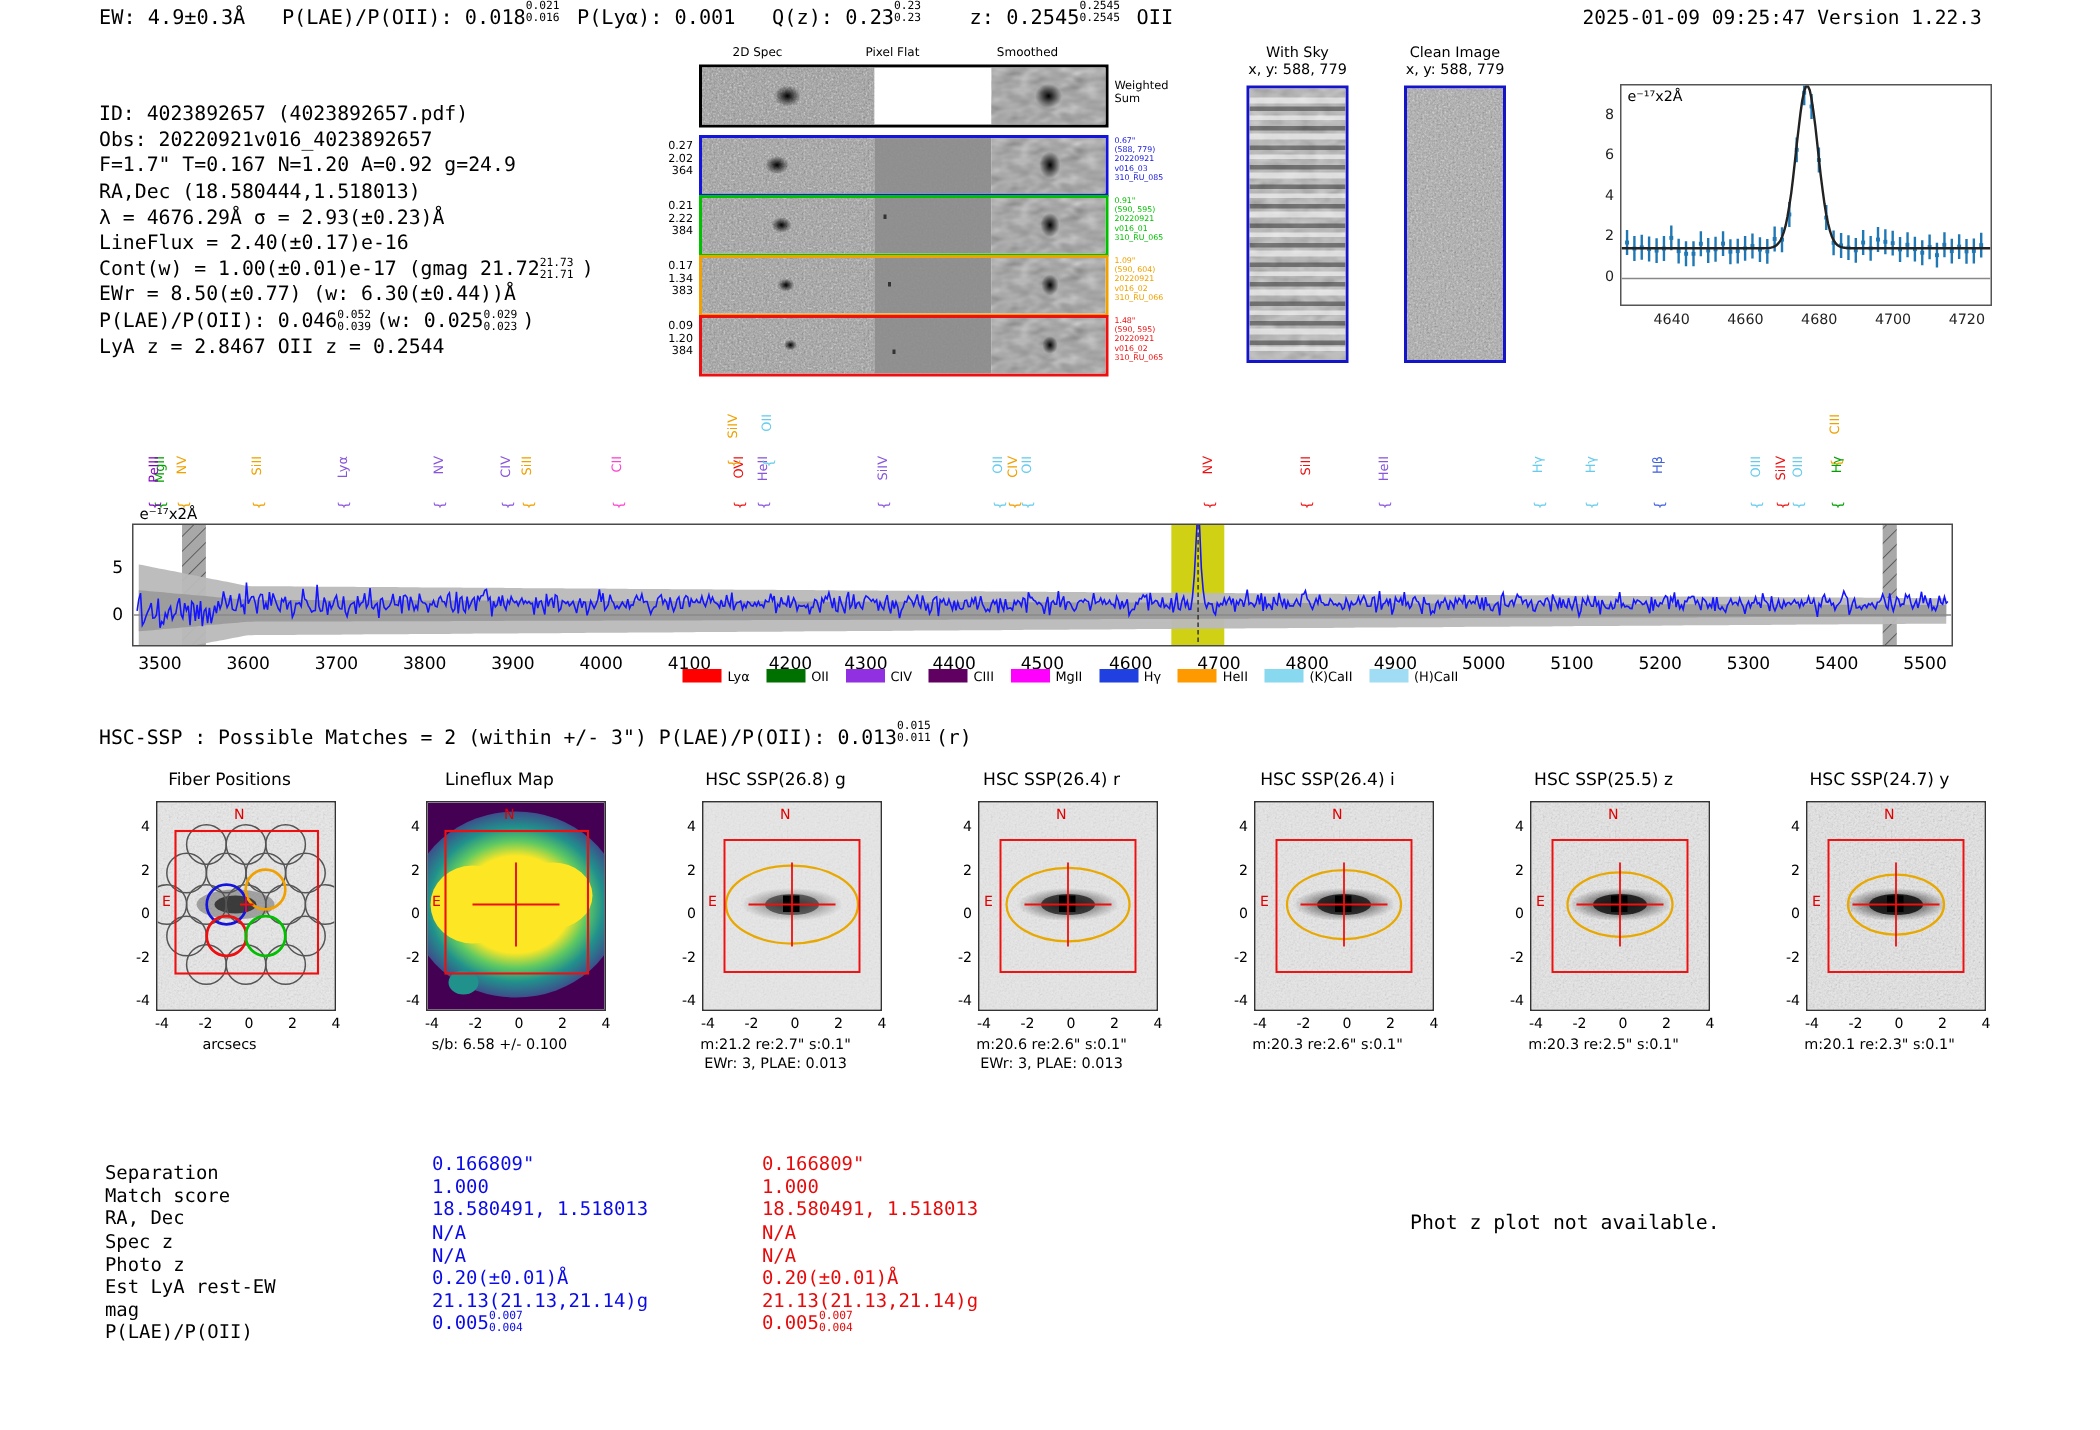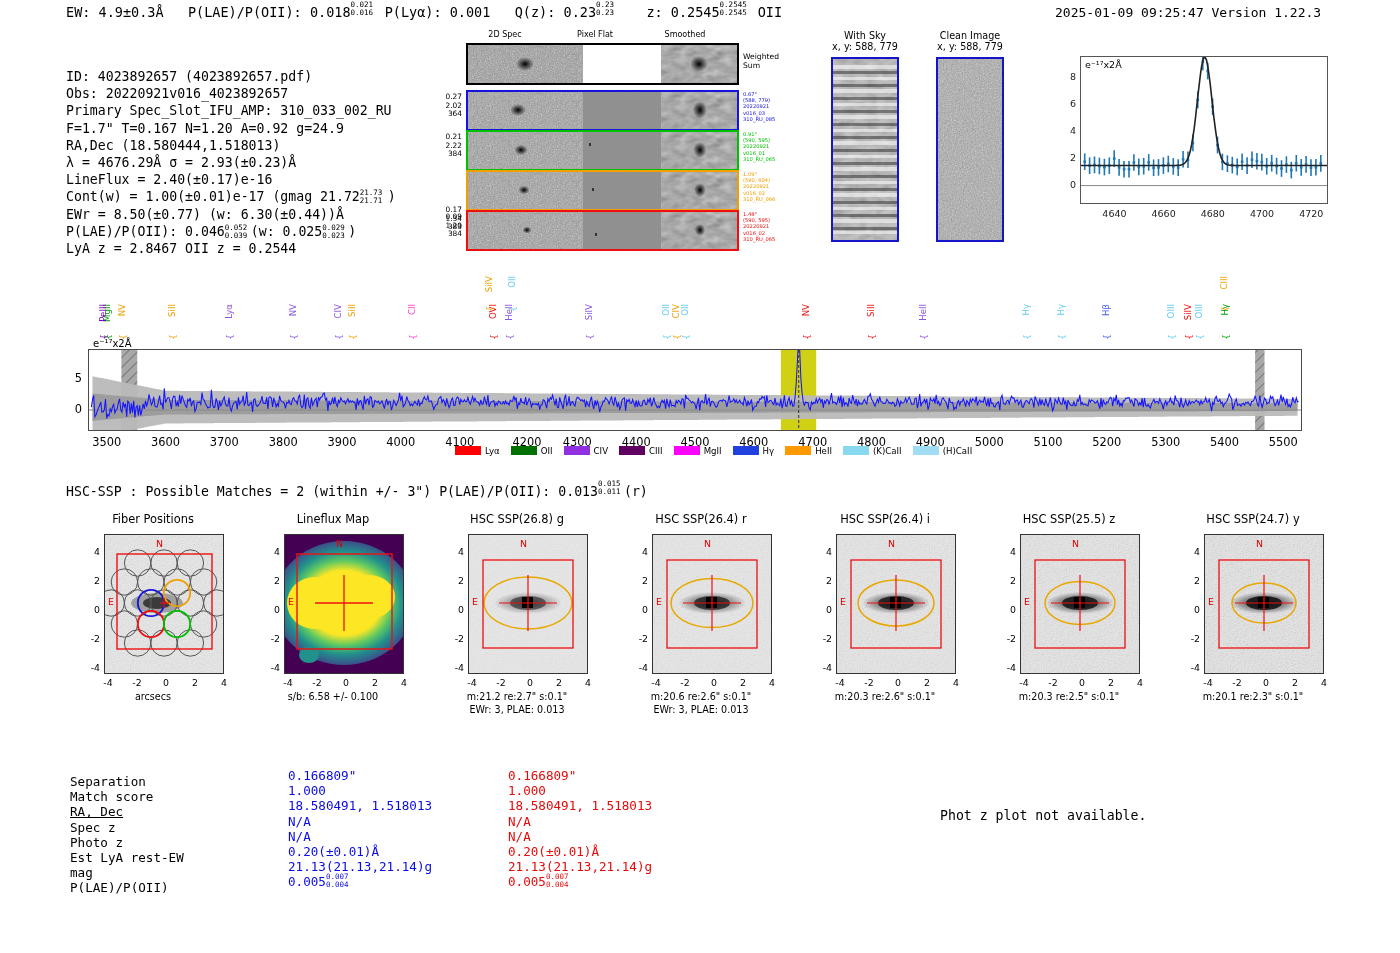--- a/index.html
+++ b/index.html
@@ -80,21 +80,20 @@
   &nbsp;
   <span>z:</span>
   <span>0.2545</span><span class="fracwrap" style="width:30px"><span class="up">0.2545</span><span class="dn">0.2545</span></span>
   <span>OII</span>
 </div>
 <div class="abs mono nw" id="timestamp">2025-01-09 09:25:47  Version 1.22.3</div>
 
 <div class="abs mono" id="infoblock">
   <div>ID: 4023892657 (4023892657.pdf)</div>
   <div>Obs: 20220921v016_4023892657</div>
-  <div>Primary Spec_Slot_IFU_AMP: 310_033_002_RU</div>
   <div>F=1.7"  T=0.167  N=1.20  A=0.92  g=24.9</div>
   <div>RA,Dec (18.580444,1.518013)</div>
   <div>λ = 4676.29Å  σ = 2.93(±0.23)Å</div>
   <div>LineFlux = 2.40(±0.17)e-16</div>
   <div class="nw"><span>Cont(w) = 1.00(±0.01)e-17 (gmag 21.72</span><span class="fracwrap" style="width:28px"><span class="up">21.73</span><span class="dn">21.71</span></span><span>)</span></div>
   <div>EWr = 8.50(±0.77) (w: 6.30(±0.44))Å</div>
   <div class="nw"><span>P(LAE)/P(OII): 0.046</span><span class="fracwrap"><span class="up">0.052</span><span class="dn">0.039</span></span><span>(w: 0.025</span><span class="fracwrap"><span class="up">0.029</span><span class="dn">0.023</span></span><span>)</span></div>
   <div>LyA z = 2.8467  OII z = 0.2544</div>
 </div>
 
@@ -190,21 +189,21 @@
       <rect x="0" y="0" width="115" height="37" filter="url(#n1)" opacity="0.95"></rect>
       <ellipse cx="56" cy="18" rx="5.6" ry="4.4" fill="url(#blob)"></ellipse>
       <rect x="115" y="0" width="78" height="37" fill="#8e8e8e"></rect>
       <rect x="115" y="0" width="78" height="37" filter="url(#n1)" opacity="0.1"></rect>
       <rect x="124" y="16" width="2" height="3" fill="#333"></rect>
       <rect x="193" y="0" width="76" height="37" fill="#9a9a9a"></rect>
       <rect x="193" y="0" width="76" height="37" filter="url(#n2)" opacity="0.9"></rect>
       <ellipse cx="232" cy="18" rx="5.8" ry="7" fill="url(#blob)"></ellipse>
     </svg>
       </div>
-      <div class="llab sans" style="left: -24px; top: 143px; width: 46px; margin-top: 33px;">
+      <div class="llab sans" style="left: -24px; top: 143px; width: 46px;">
         <div>0.17</div>
         <div>1.34</div>
         <div>383</div>
       </div>
       <div class="rlab sans" style="left: 303px; top: 141px; width: 56px; color: rgb(240, 160, 0);">
         <div>1.09"</div>
         <div>(590, 604)</div>
         <div>20220921</div>
         <div>v016_02</div>
         <div>310_RU_066</div>
@@ -795,21 +794,21 @@
     </div>
   </div>
 
 <div class="abs mono" id="btbl" style="width: 720px; height: 130px;">
     <div class="lab" style="top: 0px;">Separation</div>
     <div class="c1 nw" style="top: -6px;">0.166809"</div>
     <div class="c2 nw" style="top: -6px;">0.166809"</div>
     <div class="lab" style="top: 15.2px;">Match score</div>
     <div class="c1 nw" style="top: 9.2px;">1.000</div>
     <div class="c2 nw" style="top: 9.2px;">1.000</div>
-    <div class="lab" style="top: 30.4px; text-decoration: underline;">RA, Dec</div>
+    <div class="lab" style="top: 30.4px;">RA, Dec</div>
     <div class="c1 nw" style="top: 24.4px;">18.580491, 1.518013</div>
     <div class="c2 nw" style="top: 24.4px;">18.580491, 1.518013</div>
     <div class="lab" style="top: 45.6px;">Spec z</div>
     <div class="c1 nw" style="top: 39.6px;">N/A</div>
     <div class="c2 nw" style="top: 39.6px;">N/A</div>
     <div class="lab" style="top: 60.8px;">Photo z</div>
     <div class="c1 nw" style="top: 54.8px;">N/A</div>
     <div class="c2 nw" style="top: 54.8px;">N/A</div>
     <div class="lab" style="top: 76px;">Est LyA rest-EW</div>
     <div class="c1 nw" style="top: 70px;">0.20(±0.01)Å</div>

